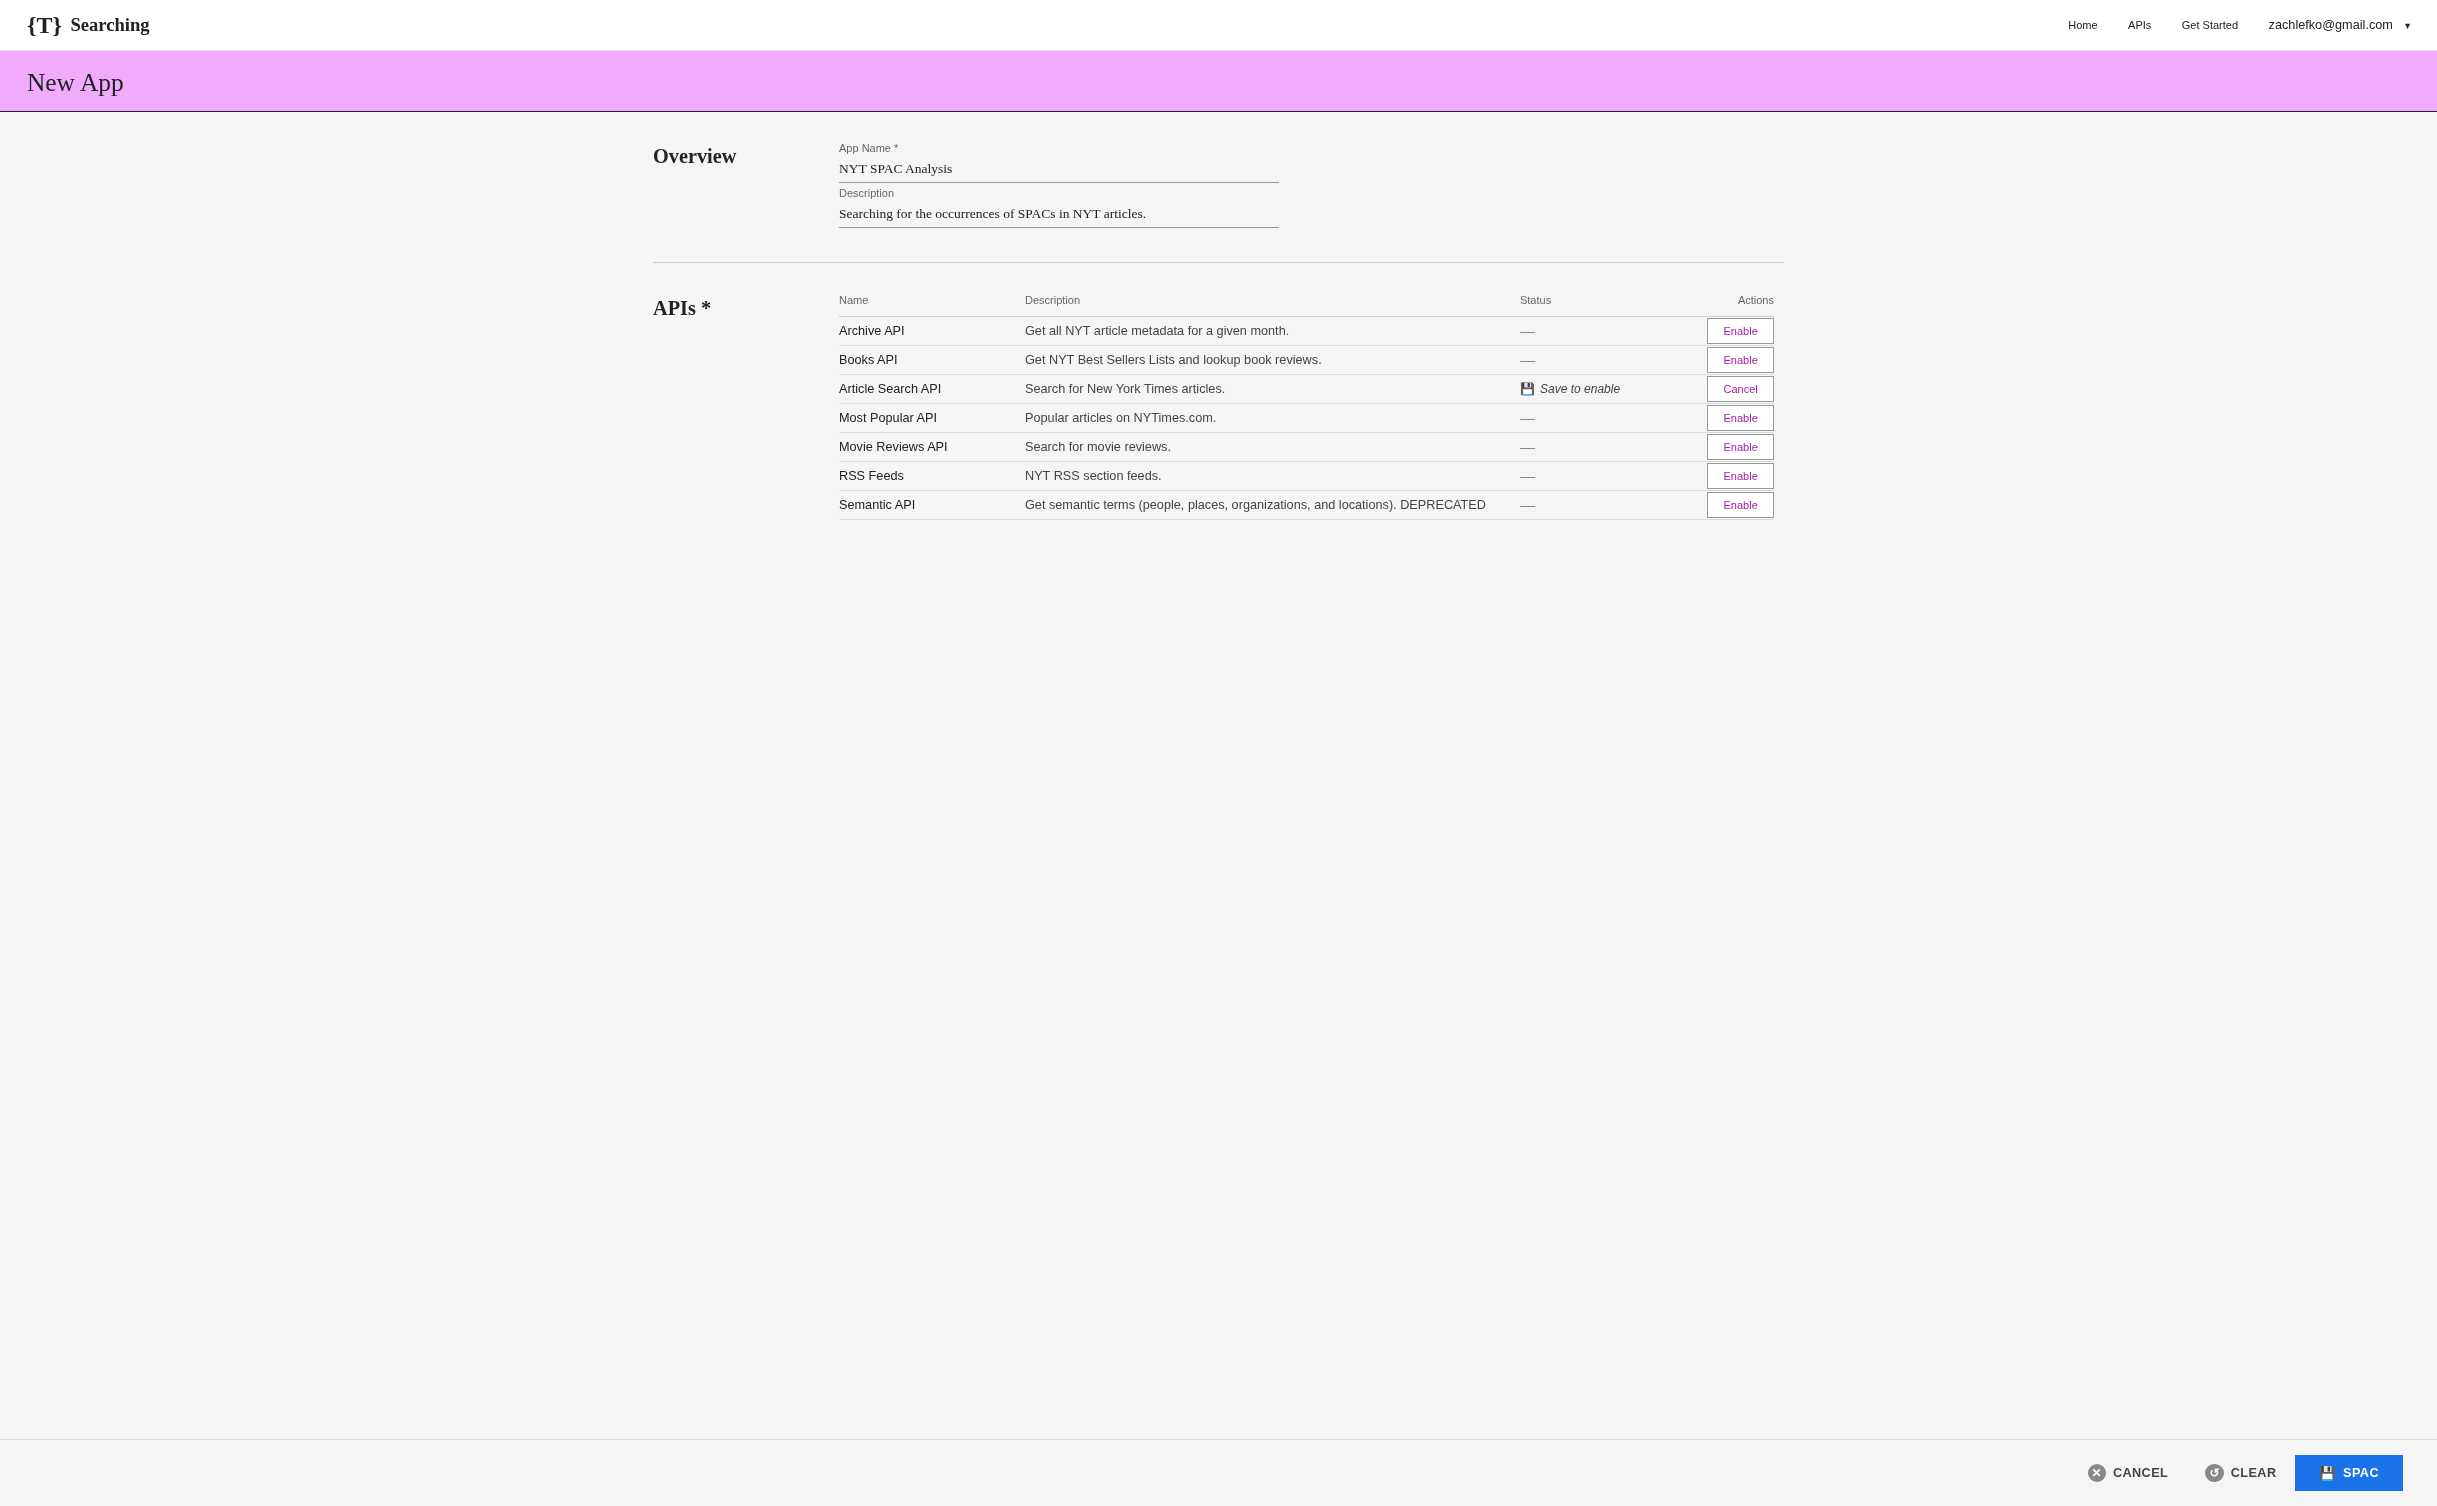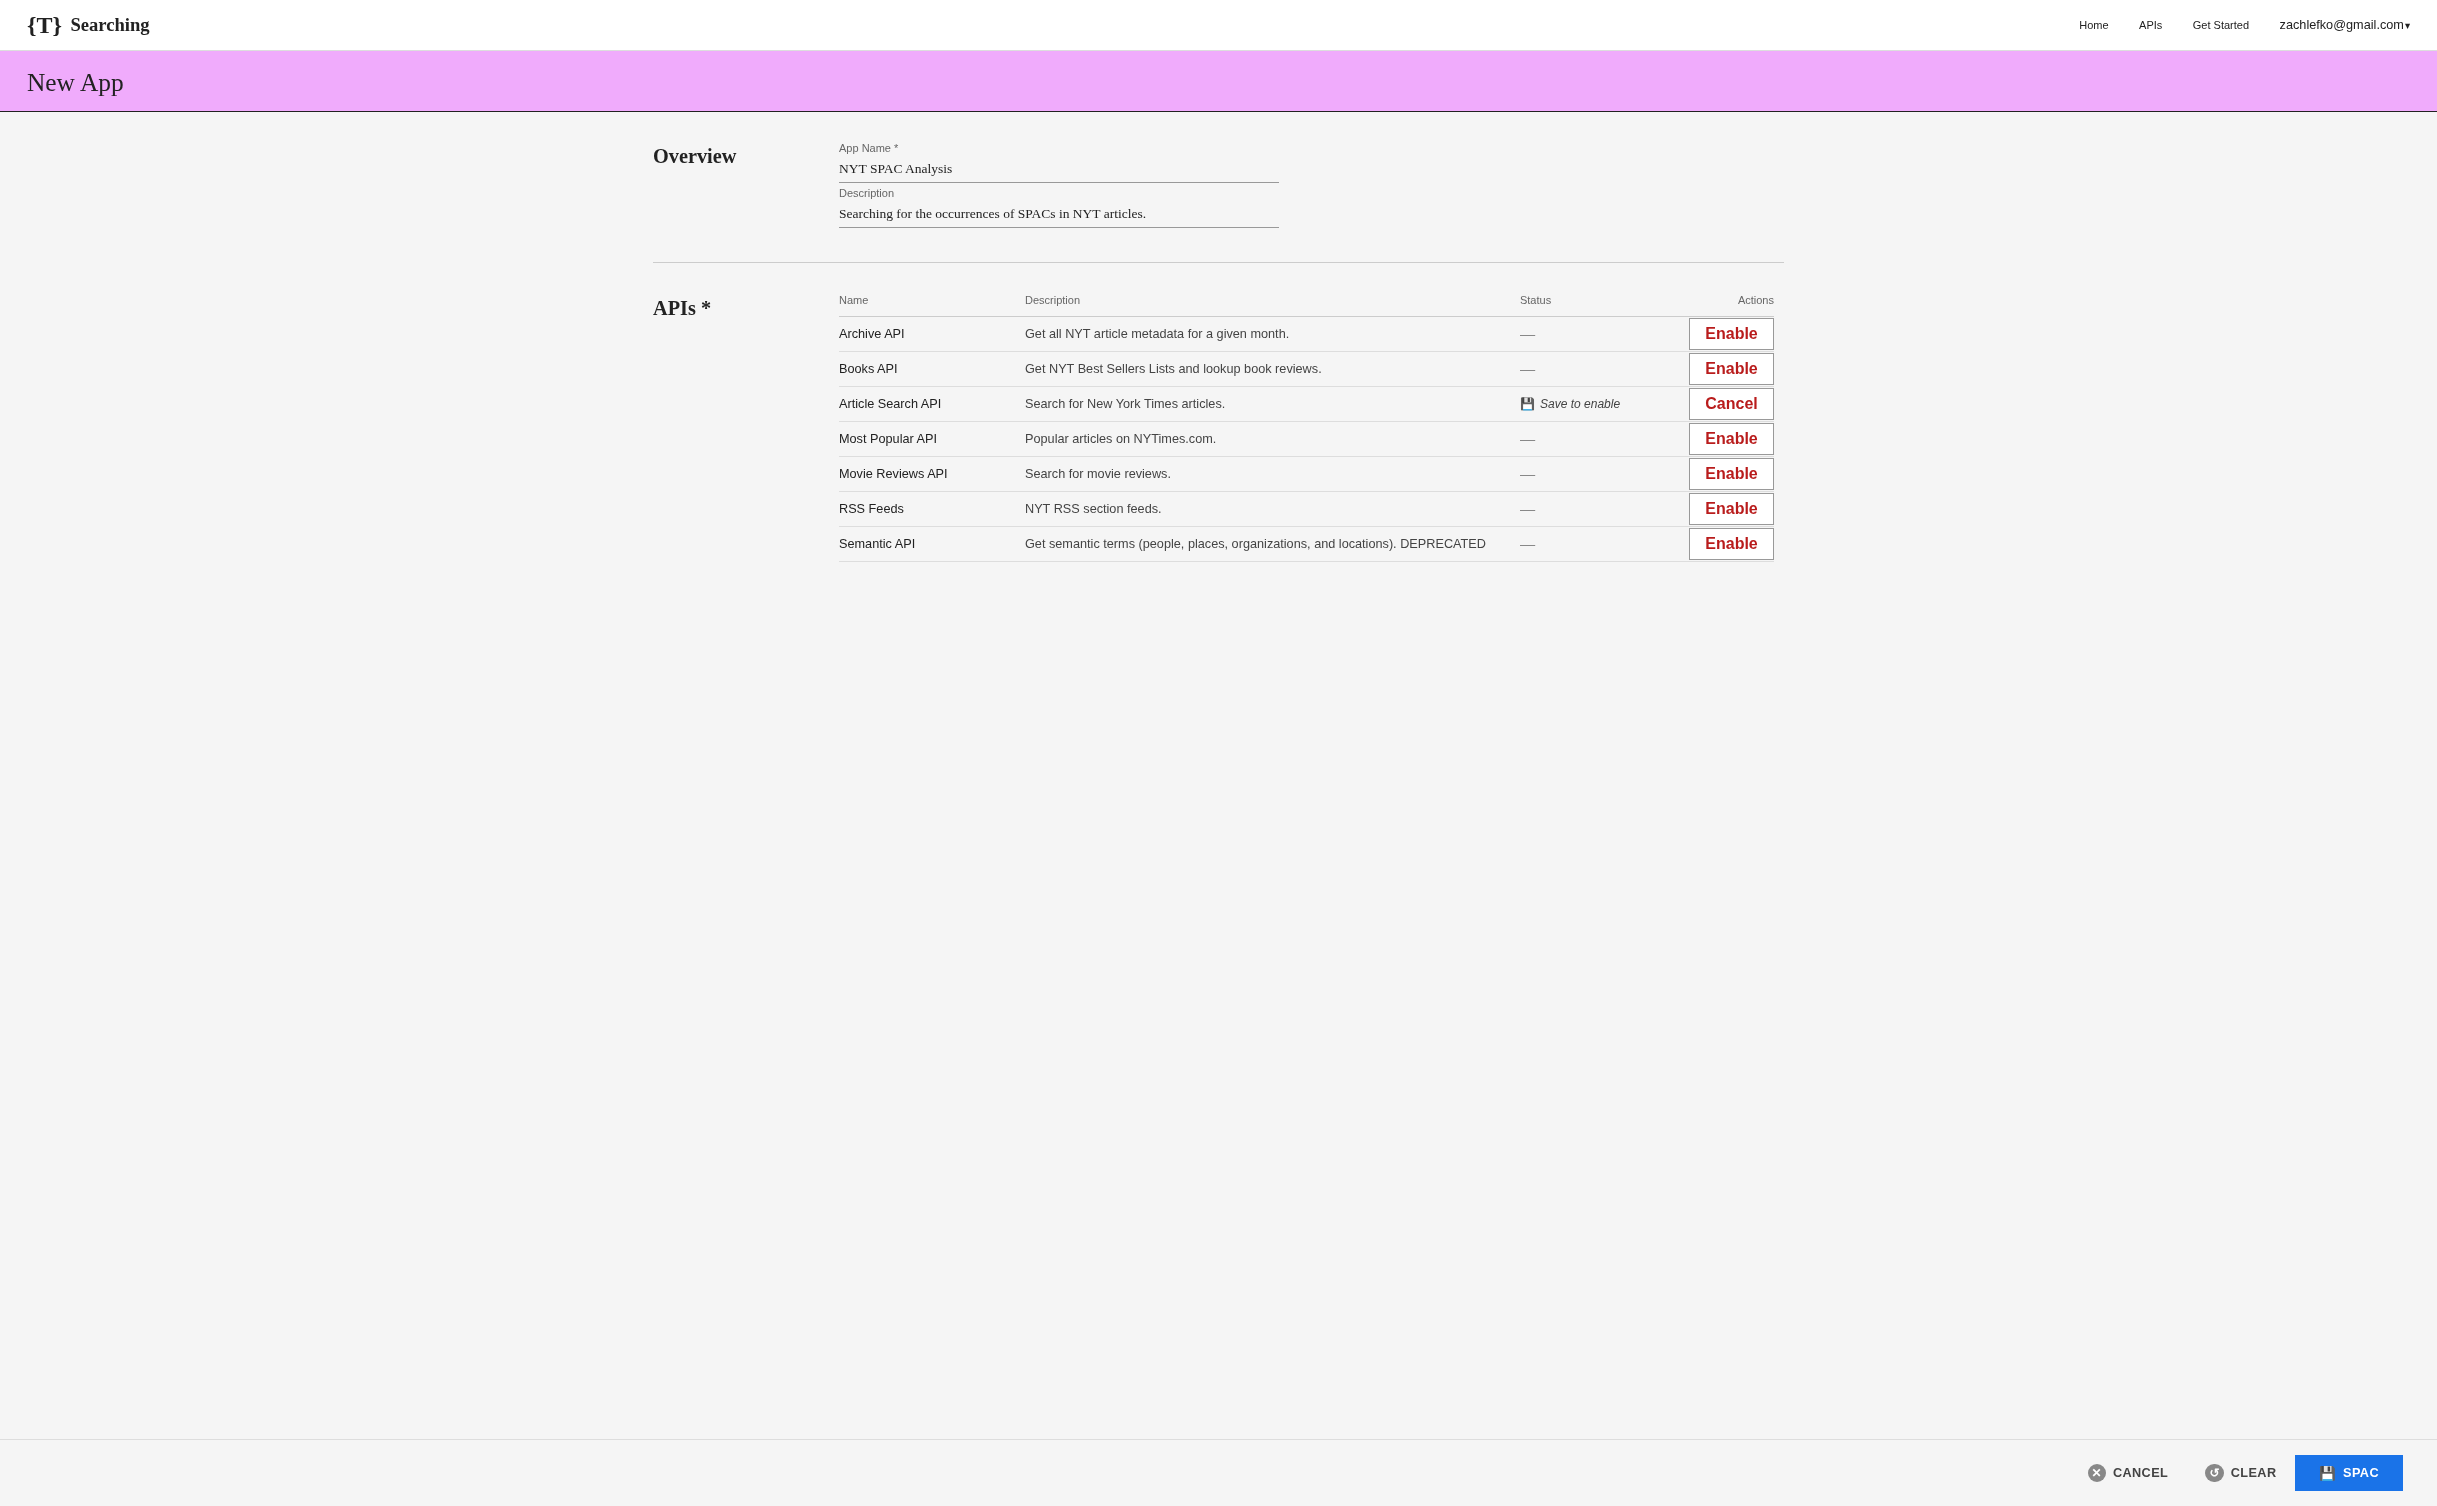--- a/index.html
+++ b/index.html
@@ -39,21 +39,21 @@
     }
     .nav-links a {
       text-decoration: none;
       color: #222;
       font-family: Arial, sans-serif;
       font-size: 11px;
     }
     .nav-user {
       display: flex;
       align-items: center;
-      gap: 1px;
+      gap: 12px;
       font-family: Arial, sans-serif;
       font-size: 12.7px;
       cursor: pointer;
     }
     .nav-user .chevron {
       font-size: 10.2px;
     }
 
     
     .page-header {
@@ -176,27 +176,27 @@
     }
     .status-save .floppy-icon {
       font-size: 12px;
       color: #333;
     }
     .status-italic {
       font-style: italic;
     }
     .btn-enable, .btn-cancel-row {
       font-family: Arial, sans-serif;
-      font-size: 16px;
-      font-weight: bold;
+      font-size: 11px;
+      font-weight: normal;
       padding: 6px 15.2px;
       border: 0.8px solid #999;
       background: #fff;
       cursor: pointer;
-      color: #b91c1c;
+      color: #a21caf;
     }
 
     
     .footer-actions {
       position: fixed;
       bottom: 0;
       left: 0;
       right: 0;
       background: #f5f5f5;
       border-top: 0.8px solid #ddd;

